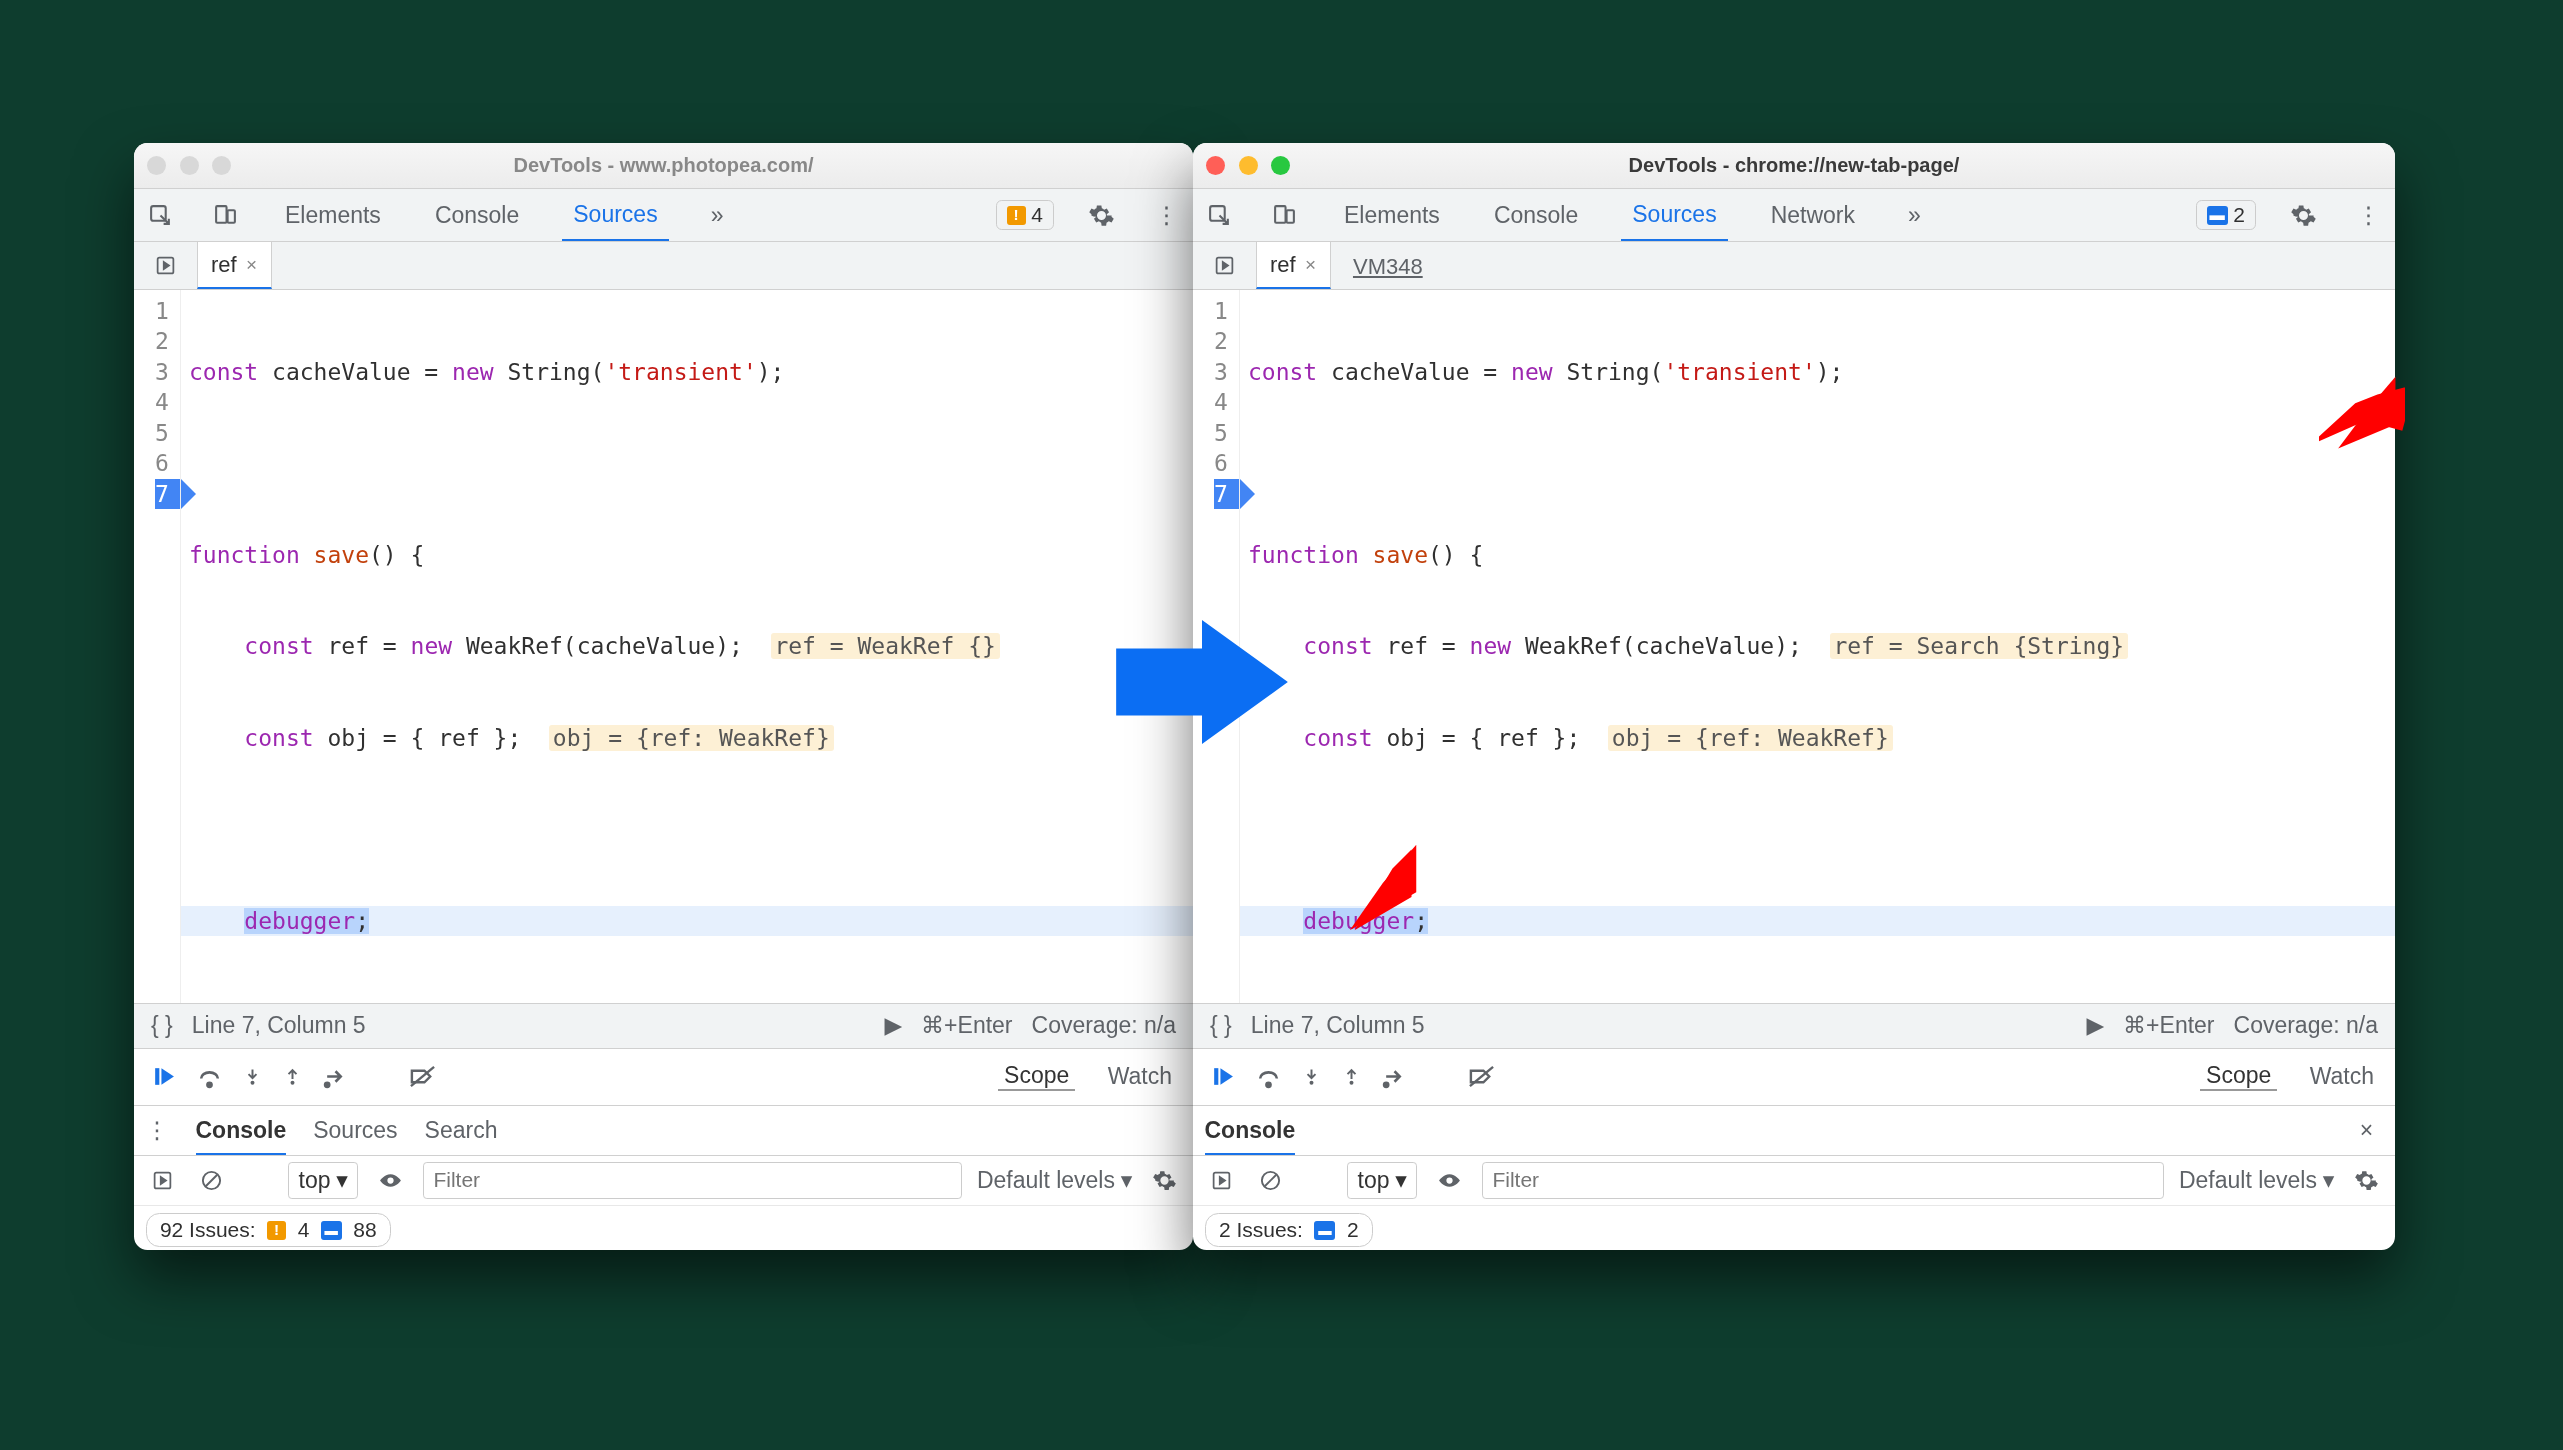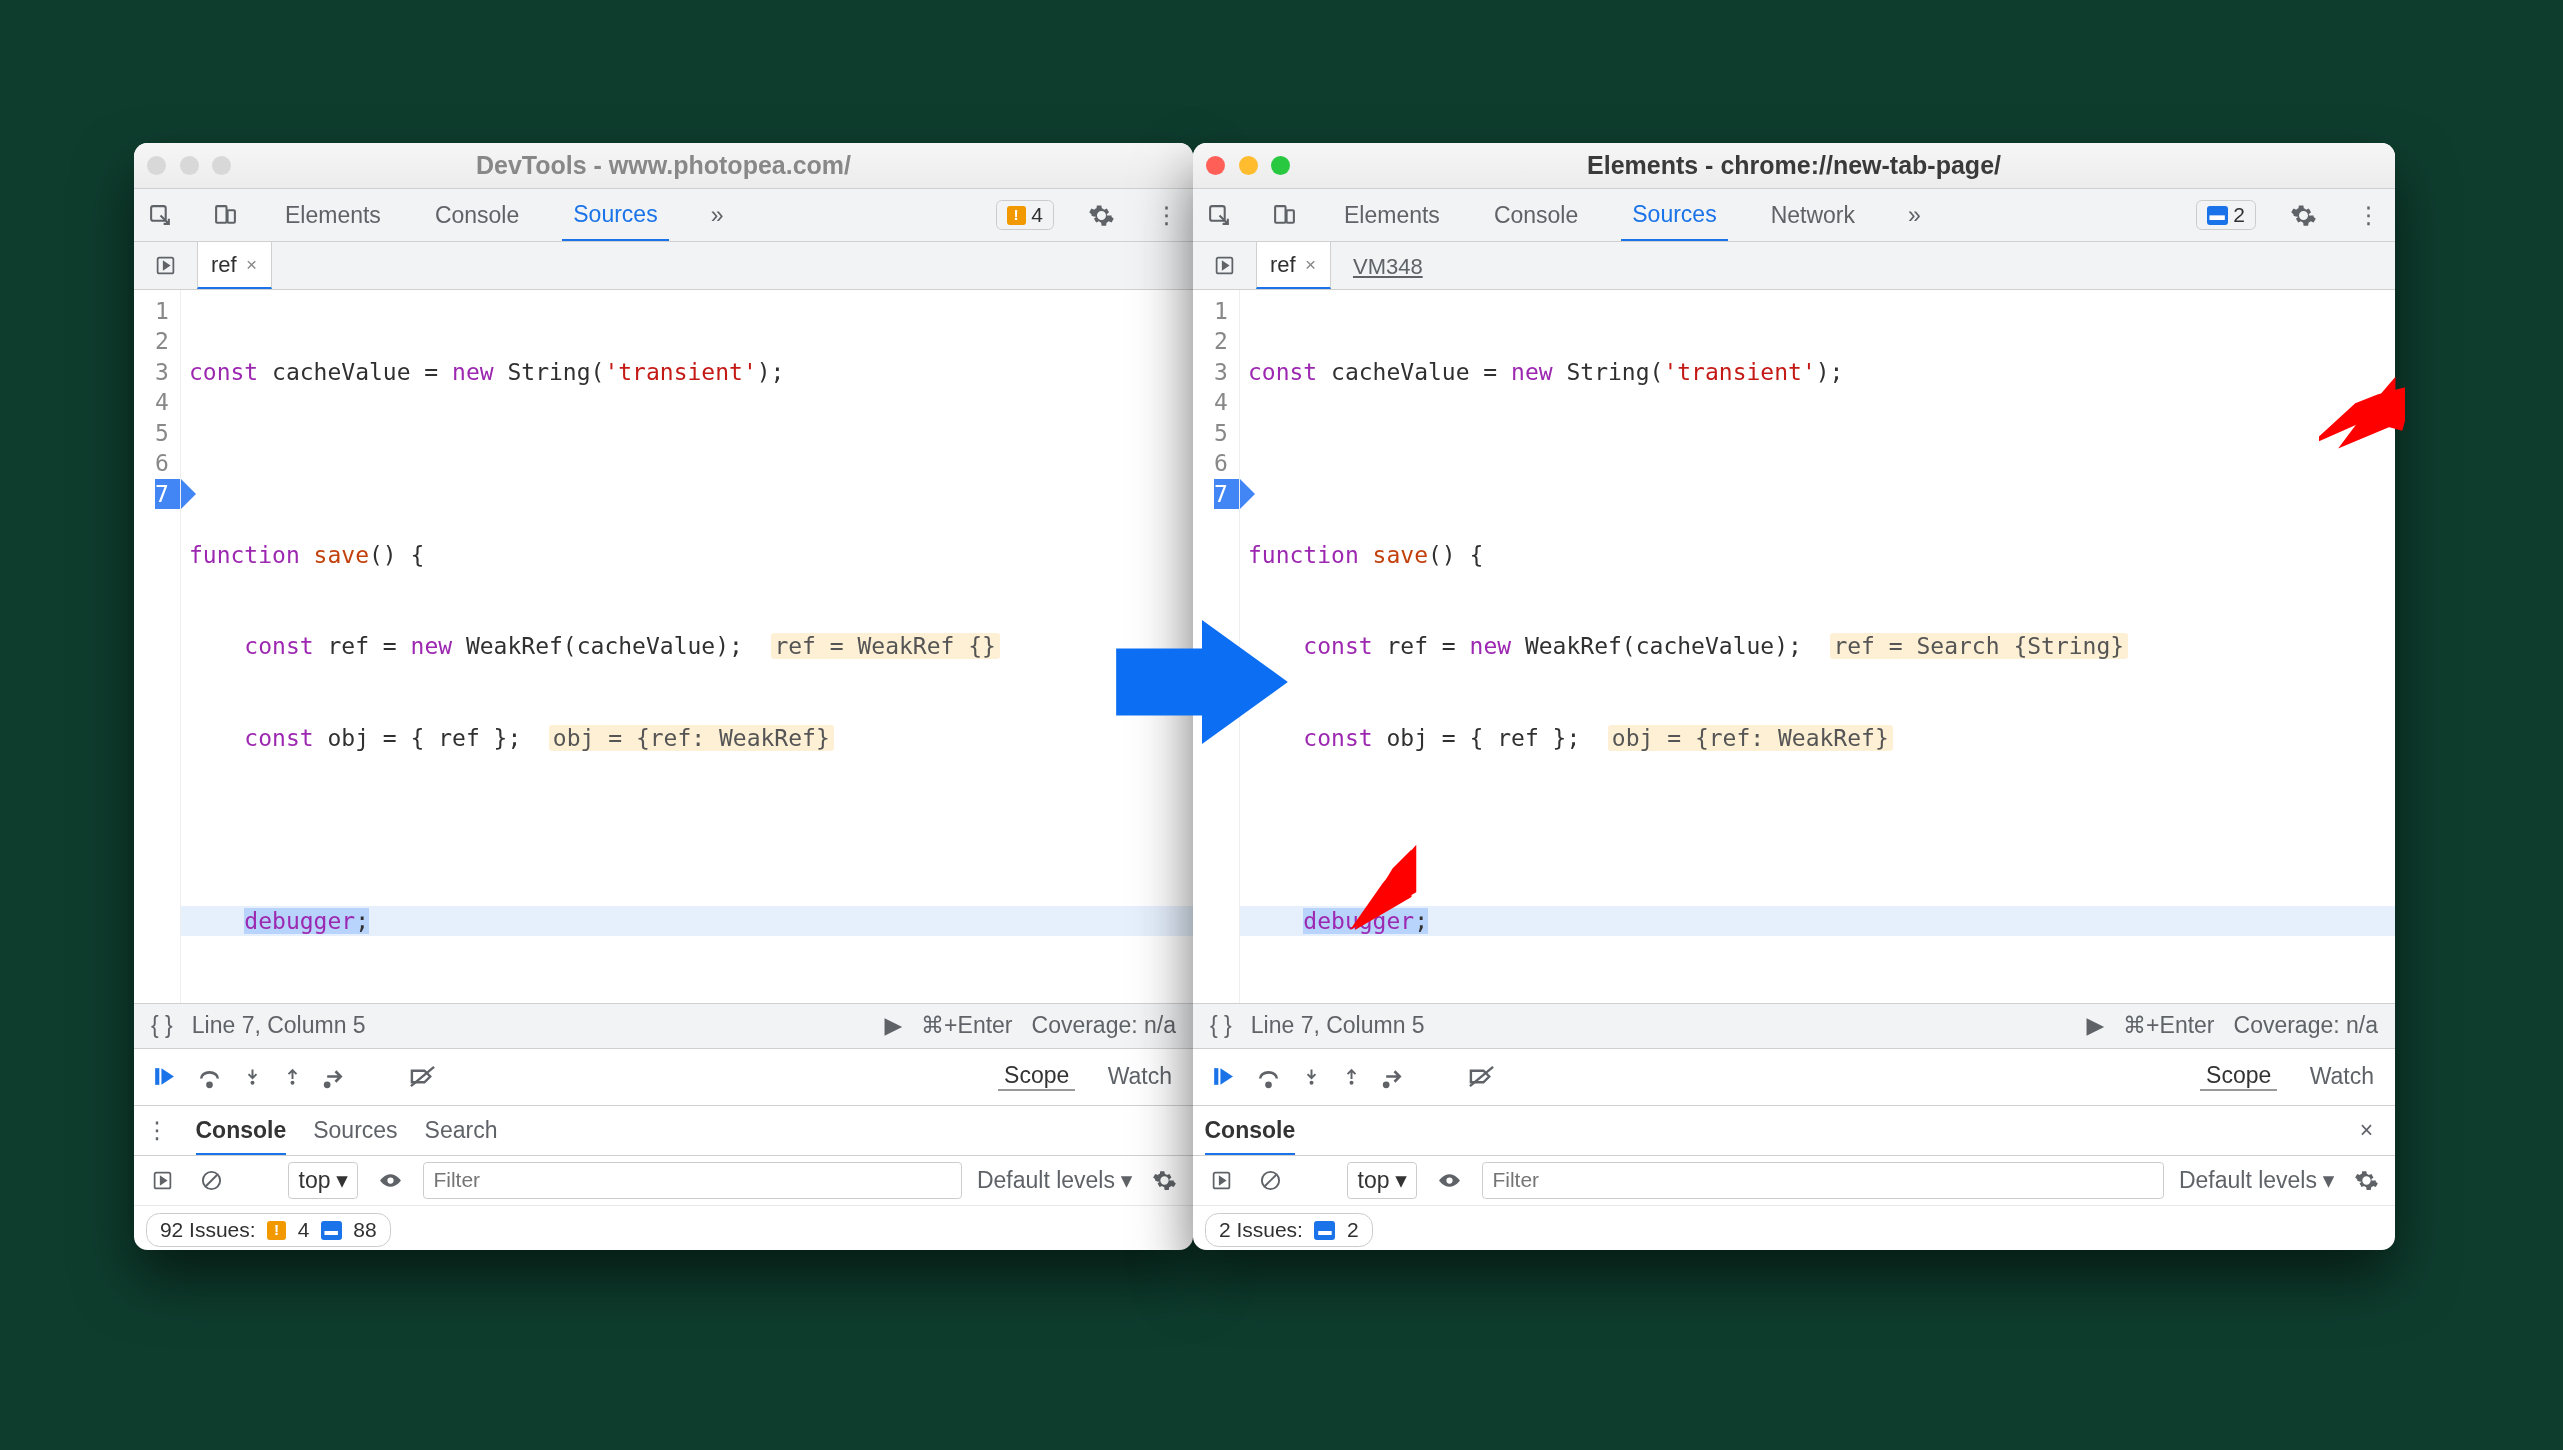--- a/index.html
+++ b/index.html
@@ -29,21 +29,21 @@
   position: relative;
 }
 .traffic { display: flex; gap: 13.4px; }
 .dot { width: 19px; height: 19px; border-radius: 50%; }
 .inactive .dot { background: #d8d8d8; }
 .active .dot.red { background: #ff5f57; }
 .active .dot.yellow { background: #febc2e; }
 .active .dot.green { background: #28c840; }
 .title-text {
   position: absolute; left: 0; right: 0; text-align: center;
-  font-weight: 600; font-size: 25px; color: #3a3a3a;
+  font-weight: 600; font-size: 20px; color: #3a3a3a;
 }
 .inactive .title-text { color: #888; }
 
 
 .tabbar {
   display: flex;
   align-items: center;
   height: 53px;
   border-bottom: 1px solid #d0d0d0;
   padding: 0 9.5px;
@@ -381,21 +381,21 @@
 
 </div>
 
 <div class="window active" style="left:1193px; top:143px; width:1202px; height:1107px;">
   <div class="titlebar">
     <div class="traffic">
       <div class="dot red"></div>
       <div class="dot yellow"></div>
       <div class="dot green"></div>
     </div>
-    <div class="title-text">Elements - chrome://new-tab-page/</div>
+    <div class="title-text">DevTools - chrome://new-tab-page/</div>
   </div>
 
   <div class="tabbar">
     <span class="icon-btn">
         <svg width="25" height="25" viewBox="0 0 24 24" fill="none" stroke="currentColor" stroke-width="2">
           <rect x="3" y="3" width="14" height="14" rx="2"></rect>
           <path d="M12 12 L20 20 M20 15 L20 20 L15 20"></path>
         </svg>
       </span>
     <span class="icon-btn">

